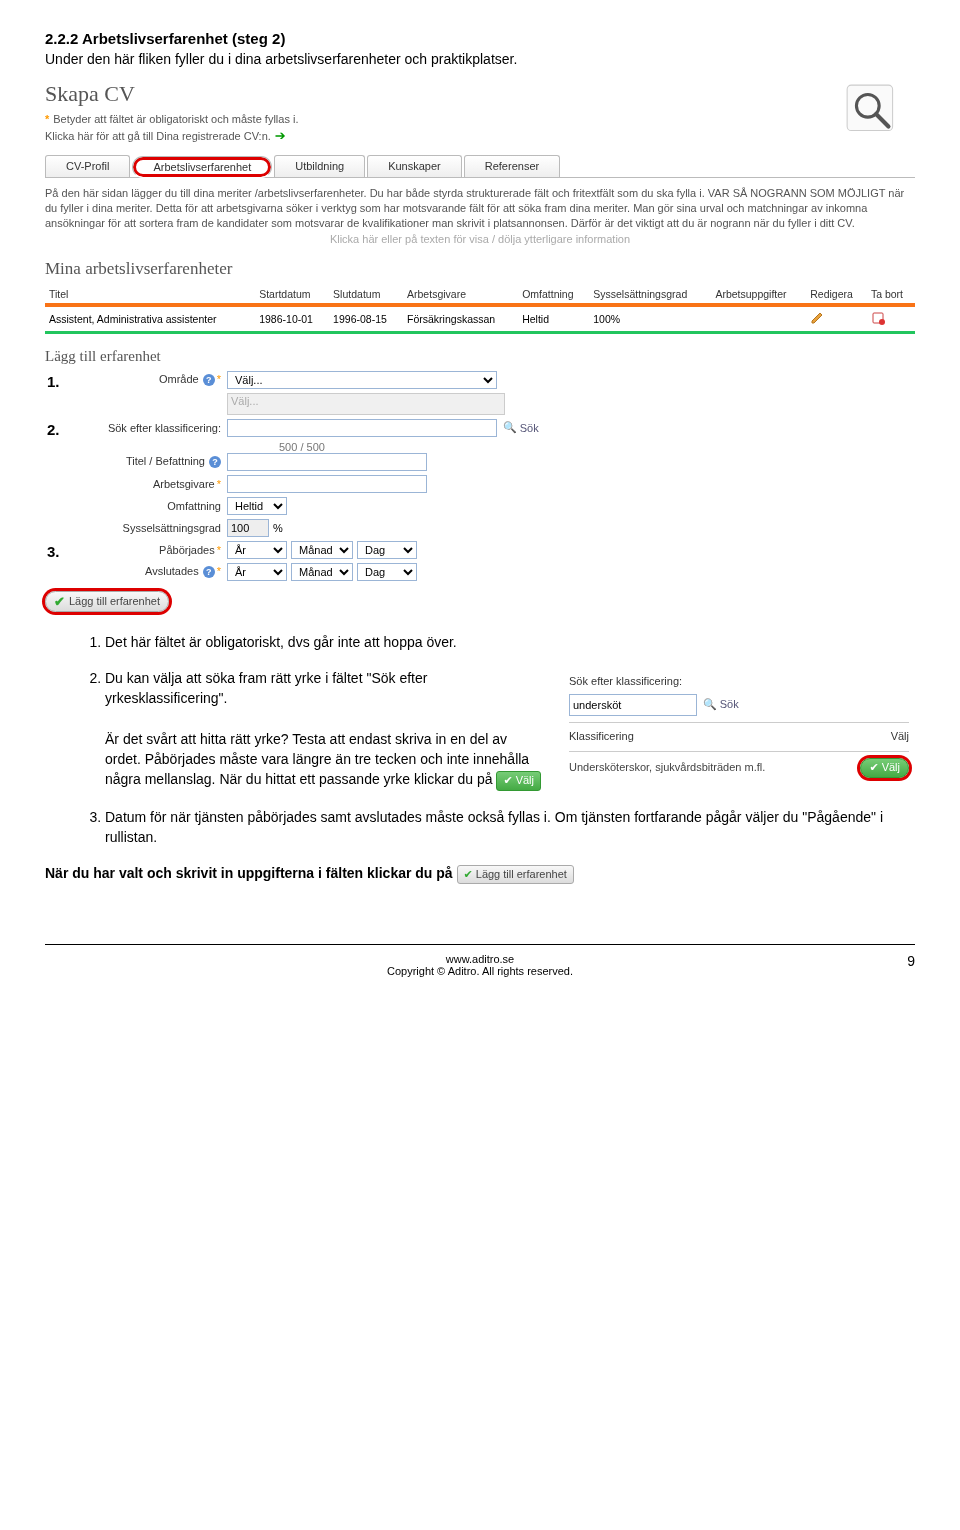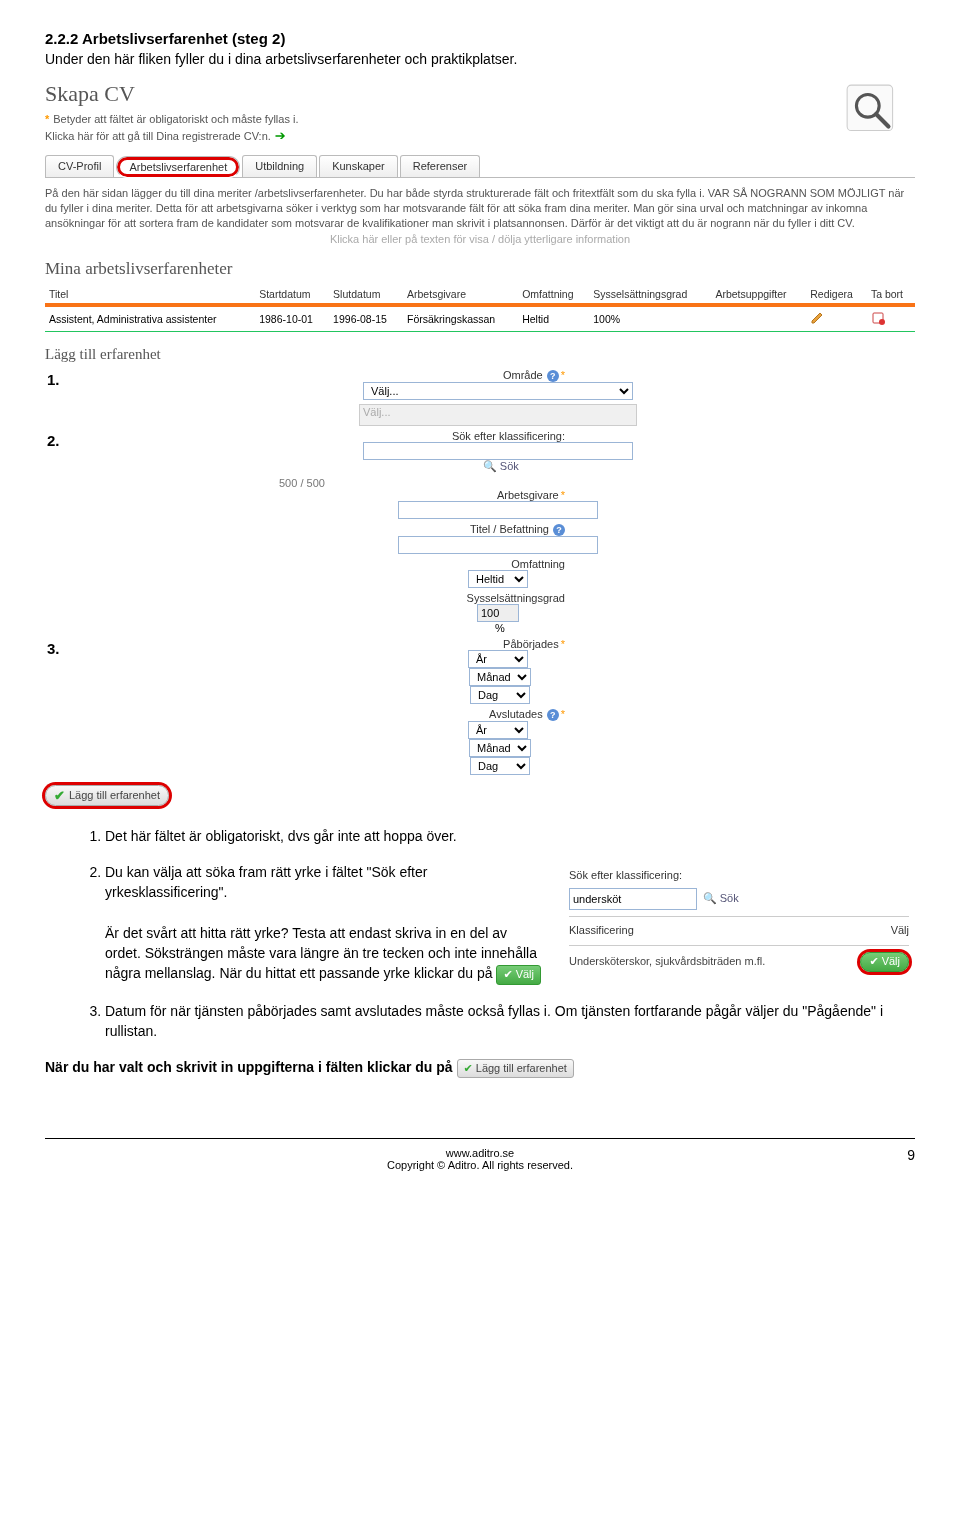--- a/index.html
+++ b/index.html
@@ -60,21 +60,21 @@
 .magnifier-badge svg { width: 100%; height: 100%; }
 .tabs {
   margin-top: 12px;
   border-bottom: 1px solid #bbb;
   display: flex;
 }
 .tab {
   border: 1px solid #bbb;
   border-bottom: none;
   background: linear-gradient(#fff, #eee);
-  padding: 4px 12px;
+  padding: 4px 20px;
   font-size: 11px;
   color: #333;
   margin-right: 2px;
   border-radius: 3px 3px 0 0;
   cursor: pointer;
 }
 .tab.active {
   background: #fff;
   border-bottom: 1px solid #fff;
   position: relative;
@@ -110,42 +110,41 @@
 }
 .data-table th {
   text-align: left;
   font-weight: normal;
   color: #333;
   border-bottom: 4px solid #f97316;
   padding: 3px 4px;
 }
 .data-table td {
   padding: 4px;
-  border-bottom: 1px solid #22c55e;
+  border-bottom: 3px solid #22c55e;
 }
 .edit-icon, .delete-icon {
   display: inline-block;
   width: 14px;
   height: 14px;
 }
 .add-title {
   font-family: Georgia, serif;
   font-size: 15px;
   color: #555;
   margin-top: 14px;
 }
 .form-area {
   margin-top: 6px;
 }
 .form-row {
   display: flex;
   align-items: center;
   margin-bottom: 4px;
   font-size: 11px;
-  flex-direction: column;
 }
 .form-row .label {
   width: 140px;
   text-align: right;
   padding-right: 6px;
   color: #333;
 }
 .form-row .req {
   color: #f90;
   margin-left: 2px;
@@ -451,25 +450,25 @@
           <span class="label">Sök efter klassificering:</span>
           <input class="text-input long" style="">
           <span class="search-btn-inline">
             <span class="ico">🔍</span>
             <span>Sök</span>
           </span>
         </div>
         <div class="counter">500 / 500</div>
 
         <div class="form-row">
+          <span class="label"><span>Titel / Befattning</span><span class="info-icon">?</span></span>
+          <input class="text-input med" style="">
+        </div>
+        <div class="form-row">
           <span class="label"><span>Arbetsgivare</span><span class="req">*</span></span>
-          <input class="text-input med" style="">
-        </div>
-        <div class="form-row">
-          <span class="label"><span>Titel / Befattning</span><span class="info-icon">?</span></span>
           <input class="text-input med" style="">
         </div>
         <div class="form-row">
           <span class="label"><span>Omfattning</span></span>
           <select class="select"><option>Heltid</option></select>
         </div>
         <div class="form-row">
           <span class="label"><span>Sysselsättningsgrad</span></span>
           <input class="text-input small" style="background: rgb(238, 238, 238);" value="100">
           <span style="margin-left:4px">%</span>
@@ -525,21 +524,21 @@
       <div class="popup-hr"></div>
       <div class="popup-result-row">
         <span>Undersköterskor, sjukvårdsbiträden m.fl.</span>
         <span class="green-pill ringed">
           <span style="margin-right:3px">✔</span>
           <span>Välj</span>
         </span>
       </div>
     </div>
     <span>Du kan välja att söka fram rätt yrke i fältet "Sök efter yrkesklassificering".</span><br><br>
-    <span>Är det svårt att hitta rätt yrke? Testa att endast skriva in en del av ordet. Söksträngen måste vara längre än tre tecken och inte innehålla några mellanslag. När du hittat ett passande yrke klickar du på</span>
+    <span>Är det svårt att hitta rätt yrke? Testa att endast skriva in en del av ordet. Påbörjades måste vara längre än tre tecken och inte innehålla några mellanslag. När du hittat ett passande yrke klickar du på</span>
     <span class="inline-btn">
       <span style="margin-right:3px">✔</span>
       <span>Välj</span>
     </span>
   </li>
   <li>Datum för när tjänsten påbörjades samt avslutades måste också fyllas i. Om tjänsten fortfarande pågår väljer du "Pågående" i rullistan.</li>
 </ol>
 
 <div class="body-para">
   <span class="bold">När du har valt och skrivit in uppgifterna i fälten klickar du på</span>

